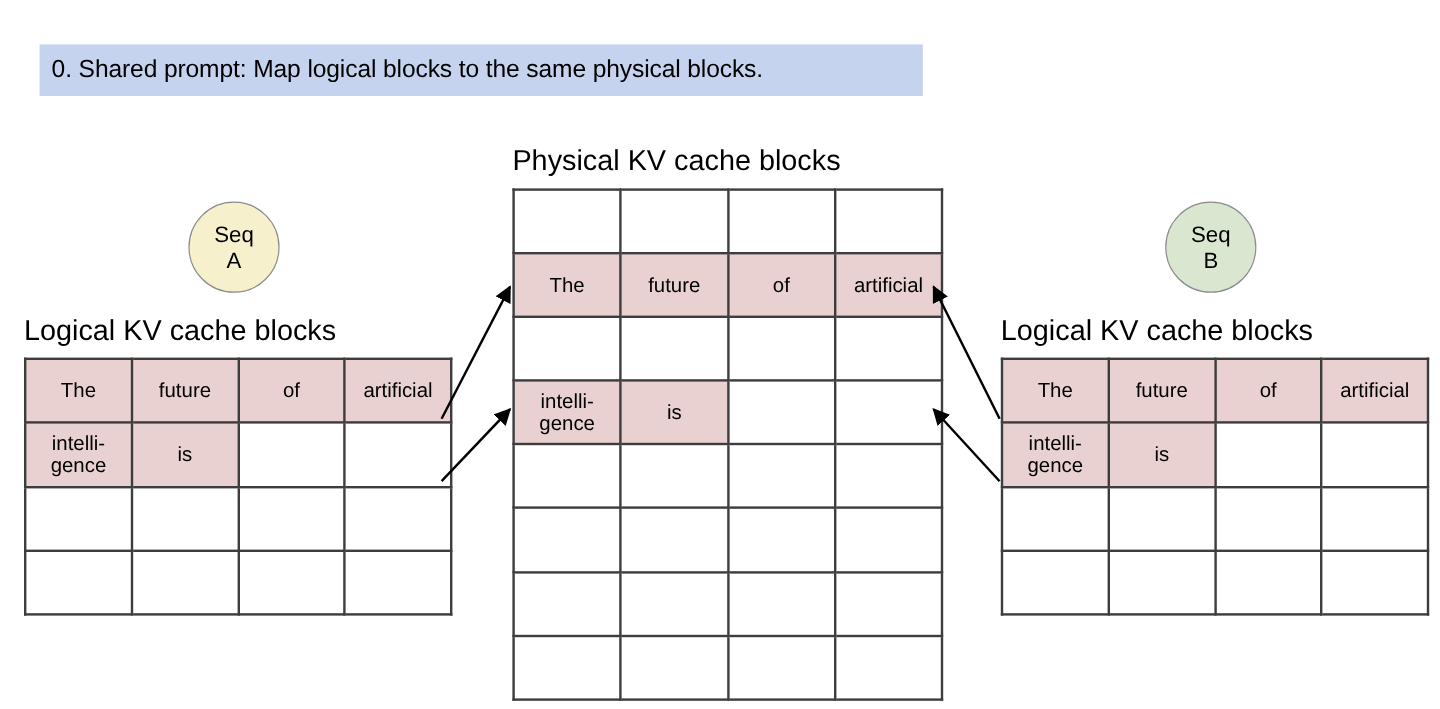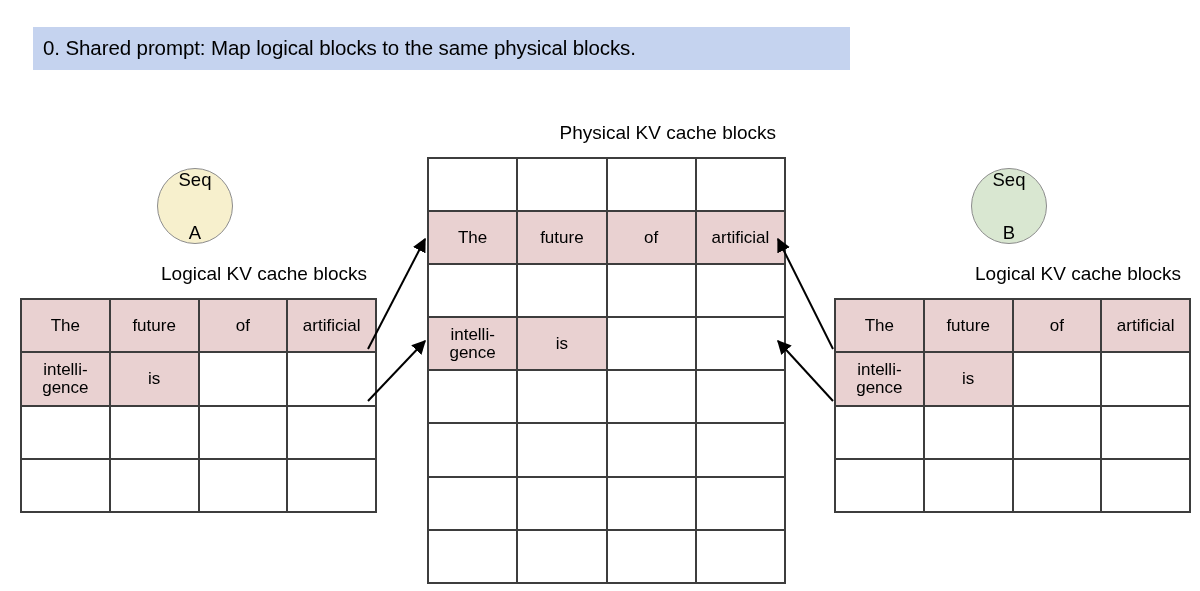--- a/index.html
+++ b/index.html
@@ -13,42 +13,42 @@
     position: relative;
     overflow: hidden;
     font-family: "Liberation Sans", sans-serif;
     color: #000000;
   }
 
   
   #banner {
     position: absolute;
     left: 33px;
-    top: 27px;
-    width: 817px;
+    top: 37px;
+    width: 736px;
     height: 43px;
     background: #c5d3ef;
     display: flex;
     align-items: center;
   }
   #banner .banner-text {
     font-size: 20.5px;
     line-height: 1;
     padding-left: 10px;
     white-space: nowrap;
     letter-spacing: -0.1px;
   }
 
   
   .caption {
     position: absolute;
-    font-size: 19px;
+    font-size: 24px;
     line-height: 1;
     white-space: nowrap;
-    text-align: right;
+    text-align: left;
   }
 
   
   .grid {
     position: absolute;
     border-collapse: collapse;
     table-layout: fixed;
     border: 2px solid #404040;
     background: #ffffff;
   }
@@ -94,21 +94,21 @@
   
   .seq-circle {
     position: absolute;
     width: 74px;
     height: 74px;
     border-radius: 50%;
     border: 1.5px solid #8c8c8c;
     display: flex;
     flex-direction: column;
     align-items: center;
-    justify-content: space-between;
+    justify-content: center;
     font-size: 18.5px;
     line-height: 1.15;
   }
   #seq-a {
     left: 157px;
     top: 168px;
     background: #f7f0cd;
   }
   #seq-b {
     left: 971px;

